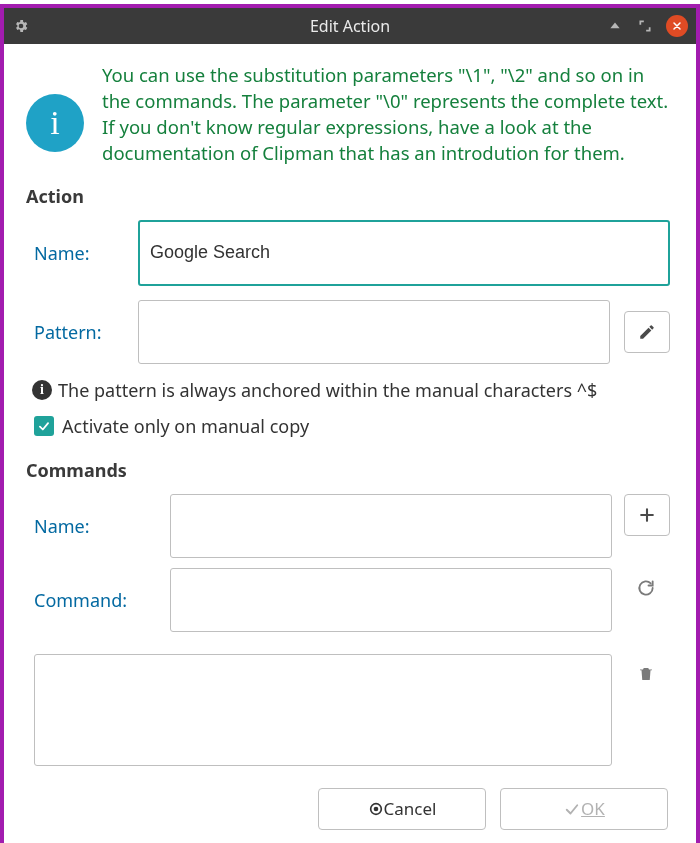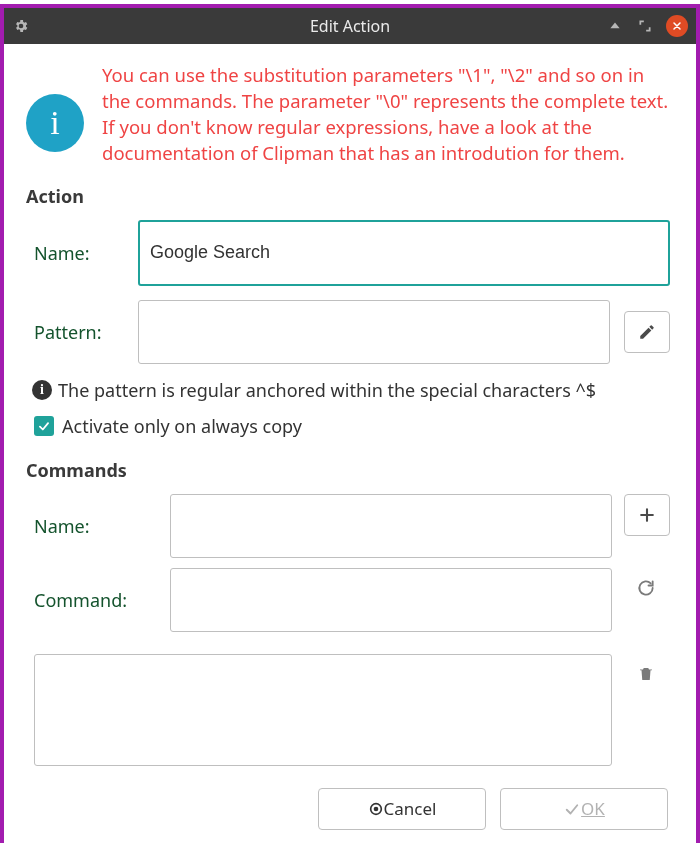--- a/index.html
+++ b/index.html
@@ -78,40 +78,40 @@
     display: flex;
     align-items: center;
     justify-content: center;
     font-family: Georgia, "Times New Roman", serif;
     font-size: 34px;
     margin-top: 32px;
   }
   .intro-text {
     font-size: 18.5px;
     line-height: 1.4;
-    color: #ef4444;
+    color: #15803d;
   }
   .section-header {
     font-size: 18px;
     font-weight: 700;
     color: #3a3a3a;
     margin: 10px 0 12px 0;
   }
   .form-area {
     padding: 0 4px 0 8px;
   }
   .row {
     display: flex;
     align-items: center;
     gap: 14px;
     margin-bottom: 14px;
   }
   .row .label {
     font-size: 18px;
-    color: #14532d;
+    color: #0369a1;
     white-space: nowrap;
   }
   .action-row .label { width: 90px; }
   .cmd-row .label { width: 122px; }
   input[type=text] {
     flex: 1 1 auto;
     height: 38px;
     border: 1px solid #bfbfbf;
     border-radius: 3px;
     padding: 12px 10px;
@@ -276,30 +276,30 @@
         <input type="text" value="" style="">
         <div class="icon-btn">
           <svg viewBox="0 0 24 24" width="18" height="18" fill="currentColor">
             <path d="M3 17.25V21h3.75L17.8 9.94l-3.75-3.75L3 17.25zM20.7 7.04a1 1 0 0 0 0-1.41l-2.34-2.34a1 1 0 0 0-1.41 0l-1.83 1.83 3.75 3.75 1.83-1.83z"></path>
           </svg>
         </div>
       </div>
 
       <div class="hint-row">
         <div class="info-small">i</div>
-        <div>The pattern is regular anchored within the special characters ^$</div>
+        <div>The pattern is always anchored within the manual characters ^$</div>
       </div>
 
       <div class="check-row">
         <div class="checkbox">
           <svg viewBox="0 0 24 24" fill="none" stroke-width="3" stroke-linecap="round" stroke-linejoin="round">
             <polyline points="5 13 10 18 19 7"></polyline>
           </svg>
         </div>
-        <div>Activate only on always copy</div>
+        <div>Activate only on manual copy</div>
       </div>
     </div>
 
     <div class="section-header">Commands</div>
     <div class="form-area">
       <div class="cmd-grid">
 
         <div class="row cmd-row" style="margin-bottom:0">
           <div class="label">Name:</div>
           <input type="text" value="" style="">

